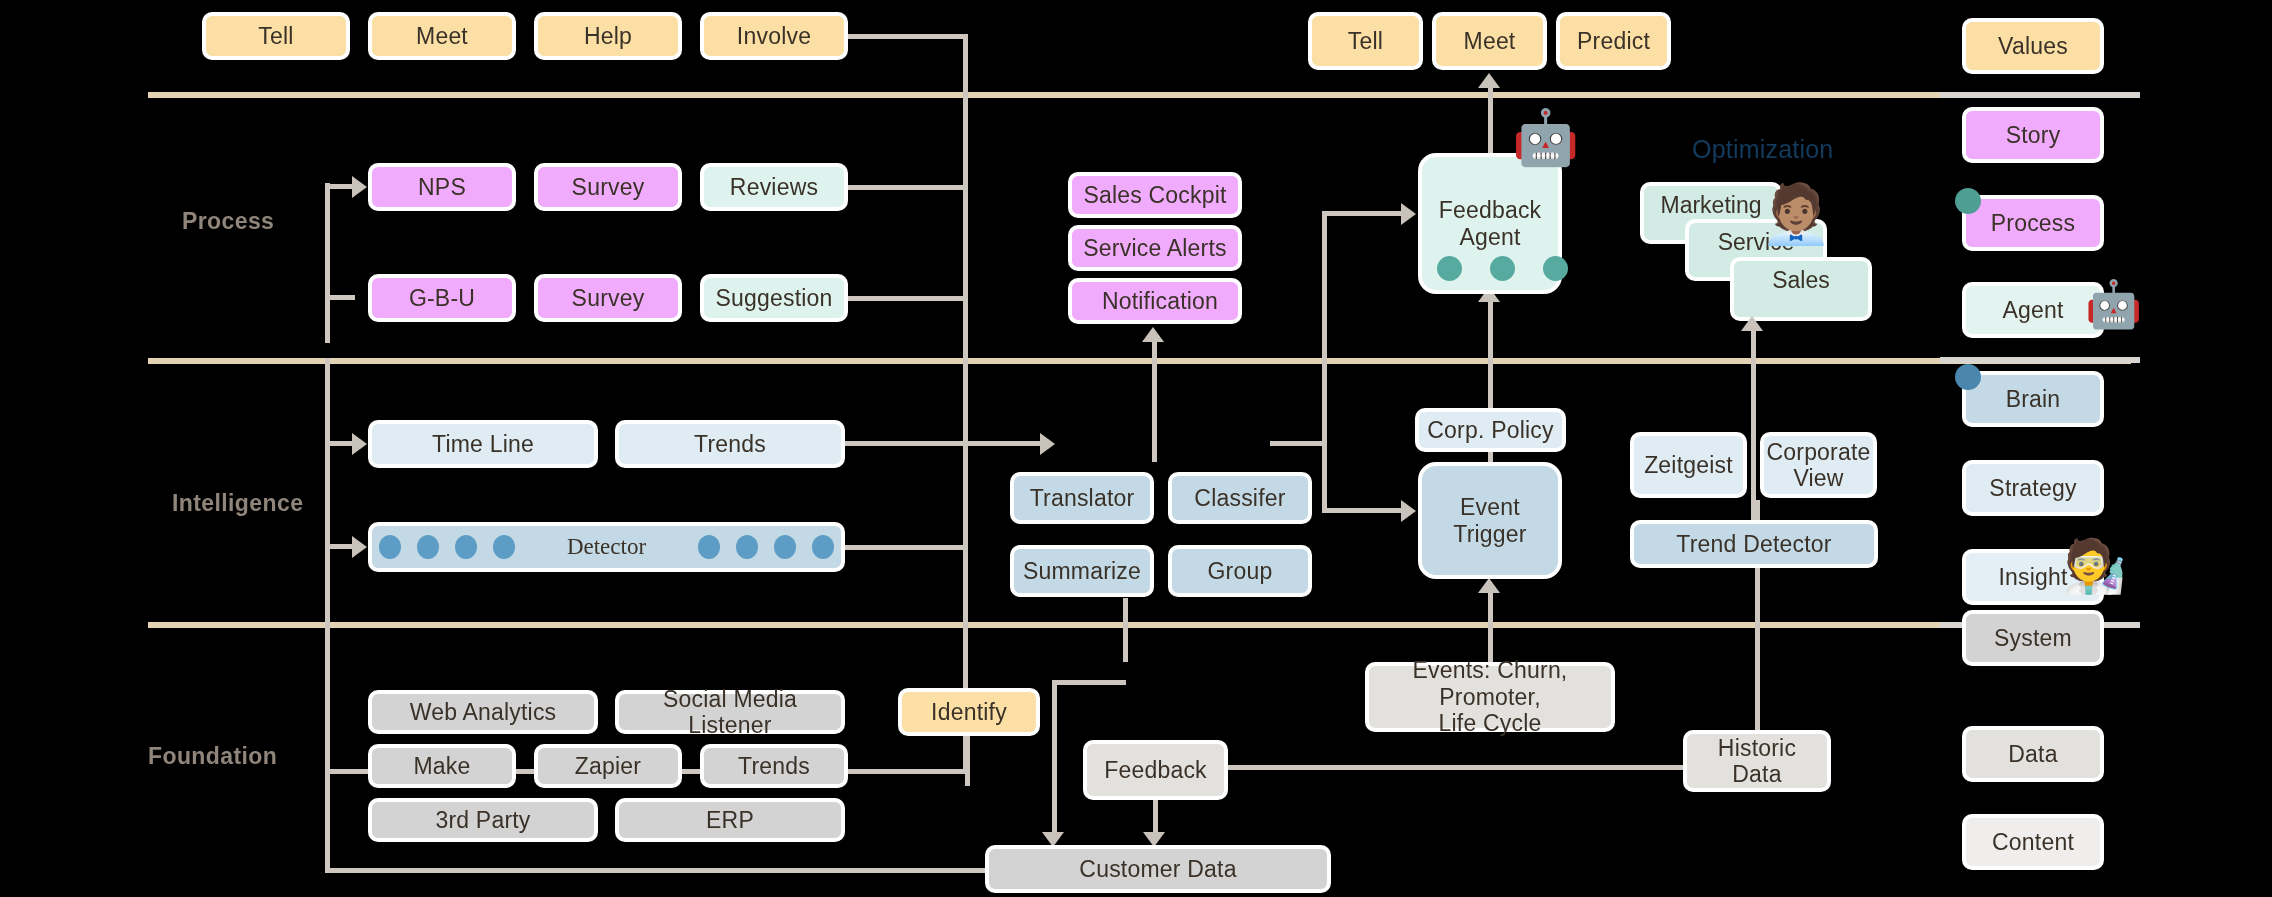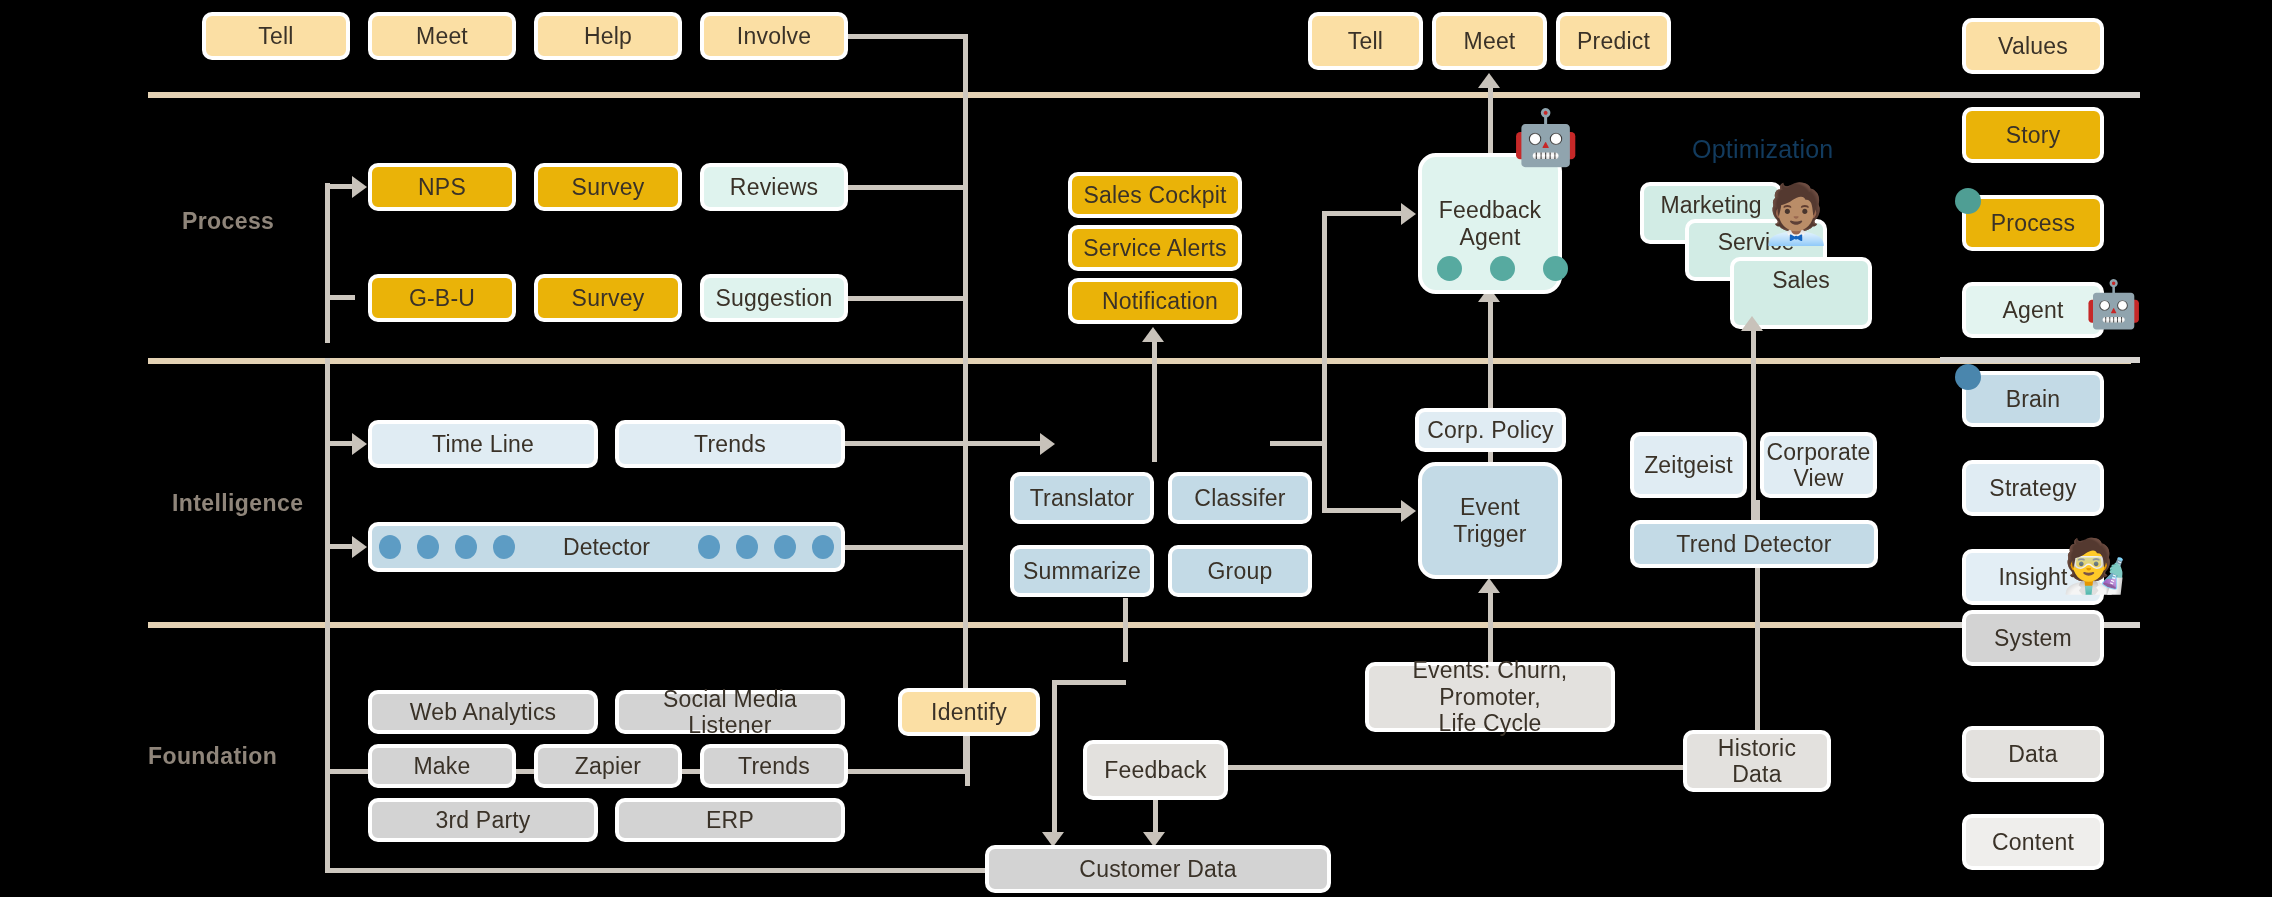--- a/index.html
+++ b/index.html
@@ -28,21 +28,21 @@
     color: #3a3228;
     font-size: 23px;
     line-height: 1.15;
     letter-spacing: .2px;
     z-index: 6;
     padding: 2px 6px;
   }
 
   
   .c-amber    { background: #fbdfa4; }
-  .c-teal     { background: #eab308; }
+  .c-teal     { background: #f0abfc; }
   .c-teal-lt  { background: #dff3ee; }
   .c-teal-xlt { background: #e3f4f0; }
   .c-blue     { background: #c3dae6; }
   .c-blue-lt  { background: #e0ecf3; }
   .c-blue-xlt { background: #e3eef5; }
   .c-gray     { background: #d3d3d3; }
   .c-gray-lt  { background: #e3e1de; }
   .c-gray-xlt { background: #efeeec; }
 
   
@@ -220,29 +220,29 @@
   <div class="avatar" style="left:1512px; top:110px; font-size:54px;">🤖</div>
 
   <div class="caption" style="left:1692px; top:135px;">Optimization</div>
 
   <div class="stack-card" style="left:1640px; top:182px; width:142px; height:62px;">
     <span>Marketing</span>
   </div>
   <div class="stack-card" style="left:1685px; top:219px; width:142px; height:62px;">
     <span>Service</span>
   </div>
-  <div class="stack-card" style="left:1730px; top:257px; width:142px; height:72px;">
+  <div class="stack-card" style="left:1730px; top:257px; width:142px; height:64px;">
     <span>Sales</span>
   </div>
   <div class="avatar" style="left:1760px; top:185px; font-size:58px;">🧑🏽‍💼</div>
 
   <div class="node c-blue-lt" style="left:368px; top:420px; width:230px; height:48px;">Time Line</div>
   <div class="node c-blue-lt" style="left:615px; top:420px; width:230px; height:48px;">Trends</div>
 
-  <div class="detector" style="left:368px; top:522px; width:477px; height:50px; padding:0 7px;">
+  <div class="detector" style="left:368px; top:522px; width:477px; height:50px; padding:0 7px;font-family:Liberation Serif, serif;">
     <span class="dot-group">
       <span class="dot"></span>
       <span class="dot"></span>
       <span class="dot"></span>
       <span class="dot"></span>
     </span>
     <span class="detector-label">Detector</span>
     <span class="dot-group">
       <span class="dot"></span>
       <span class="dot"></span>

